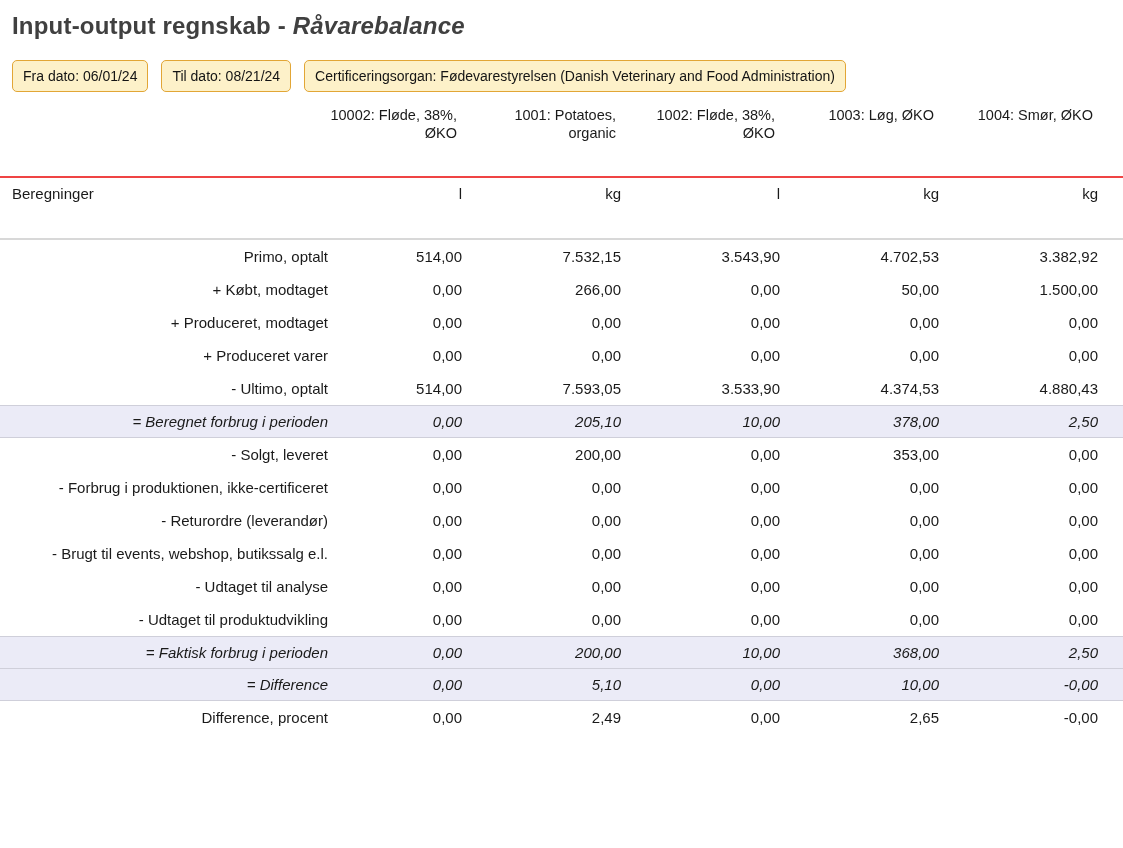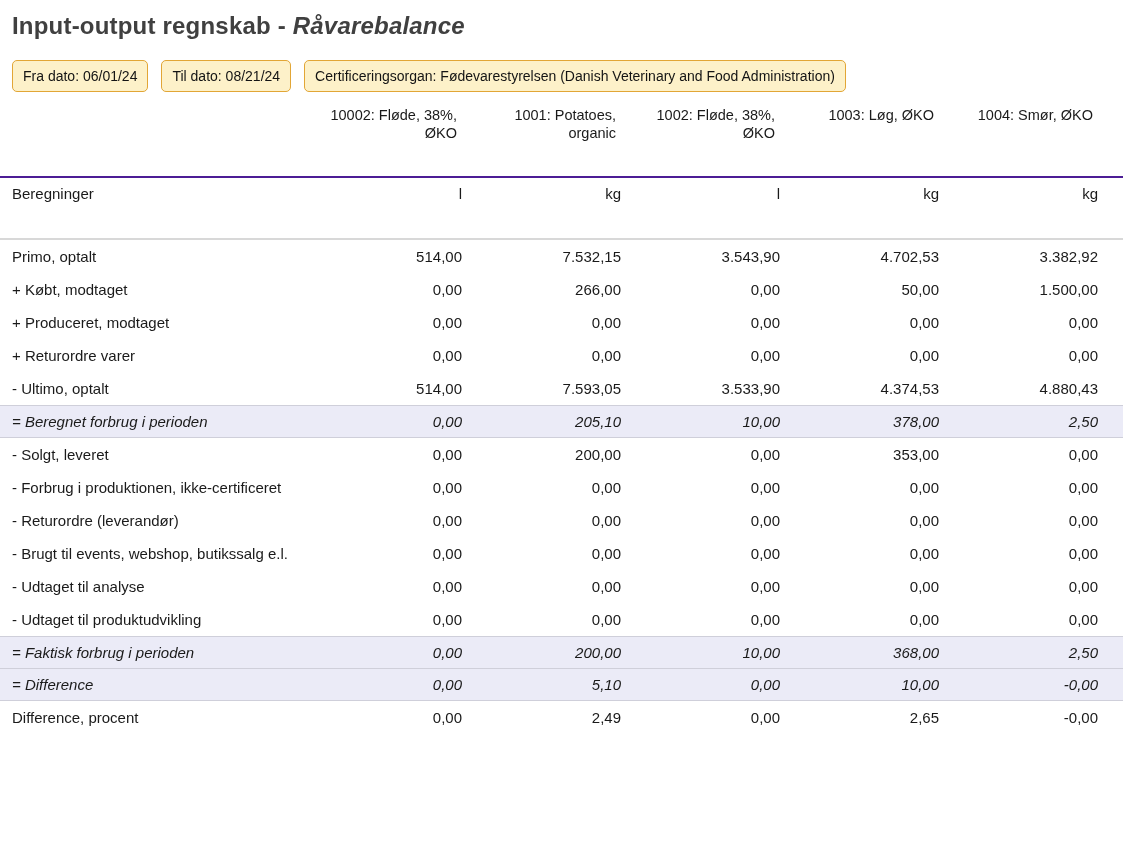--- a/index.html
+++ b/index.html
@@ -58,21 +58,21 @@
   thead th { font-weight: normal; vertical-align: top; }
   th.product-header {
     text-align: right;
     font-size: 14.5px;
     line-height: 18px;
     padding: 0 30px 34px 0;
   }
   th.corner-header { padding: 0; }
 
   tr.units-row th {
-    border-top: 2px solid #4c1d95;
+    border-top: 2px solid #ef4444;
     border-bottom: 2px solid #d8d8d8;
   }
   th.calc-header {
     text-align: left;
     padding: 7px 0 36px 12px;
     font-size: 15px;
     line-height: 17px;
   }
   th.unit-header {
     text-align: right;
@@ -80,21 +80,21 @@
     font-size: 15px;
     line-height: 17px;
   }
 
   tbody td {
     text-align: right;
     padding: 8px 25px 8px 0;
     line-height: 17px;
   }
   tbody td.row-label {
-    text-align: left;
+    text-align: right;
     padding: 8px 0 8px 12px;
   }
   tr.row-result td {
     background: #ebebf7;
     font-style: italic;
     border-top: 1px solid #cfcfda;
     border-bottom: 1px solid #cfcfda;
     padding-top: 7px;
     padding-bottom: 7px;
   }
@@ -164,21 +164,21 @@
       </tr>
       <tr class="row-normal">
         <td class="row-label">+ Produceret, modtaget</td>
         <td class="cell-value">0,00</td>
         <td class="cell-value">0,00</td>
         <td class="cell-value">0,00</td>
         <td class="cell-value">0,00</td>
         <td class="cell-value">0,00</td>
       </tr>
       <tr class="row-normal">
-        <td class="row-label">+ Returordre varer</td>
+        <td class="row-label">+ Produceret varer</td>
         <td class="cell-value">0,00</td>
         <td class="cell-value">0,00</td>
         <td class="cell-value">0,00</td>
         <td class="cell-value">0,00</td>
         <td class="cell-value">0,00</td>
       </tr>
       <tr class="row-normal">
         <td class="row-label">- Ultimo, optalt</td>
         <td class="cell-value">514,00</td>
         <td class="cell-value">7.593,05</td>

